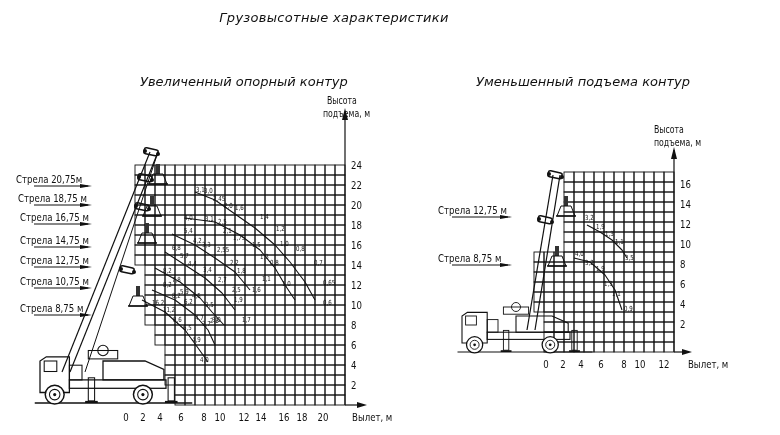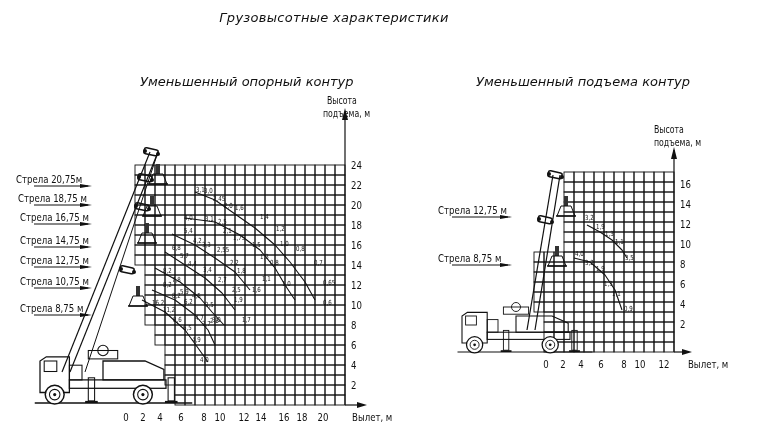--- a/index.html
+++ b/index.html
@@ -7,21 +7,21 @@
   .t{position:absolute;white-space:nowrap;font-style:italic;font-family:"DejaVu Sans",sans-serif;}
   #title{left:0;width:668px;top:10px;text-align:center;font-size:13px;letter-spacing:0.3px;}
   #sub-left{left:140px;top:74px;font-size:13px;}
   #sub-right{left:476px;top:74px;font-size:13px;}
   svg{position:absolute;left:0;top:0;}
 </style>
 </head>
 <body>
 
 <div class="t" id="title">Грузовысотные характеристики</div>
-<div class="t" id="sub-left">Уменьшенный опорный контур</div>
+<div class="t" id="sub-left">Увеличенный опорный контур</div>
 <div class="t" id="sub-right">Уменьшенный подъема контур</div>
 
 <svg id="canvas" width="780" height="435" viewBox="0 0 780 435">
     <g>
       <rect x="175" y="395" width="10" height="10" fill="none" stroke="#111" stroke-width="0.9"></rect>
       <rect x="185" y="395" width="10" height="10" fill="none" stroke="#111" stroke-width="0.9"></rect>
       <rect x="195" y="395" width="10" height="10" fill="none" stroke="#111" stroke-width="0.9"></rect>
       <rect x="205" y="395" width="10" height="10" fill="none" stroke="#111" stroke-width="0.9"></rect>
       <rect x="215" y="395" width="10" height="10" fill="none" stroke="#111" stroke-width="0.9"></rect>
       <rect x="225" y="395" width="10" height="10" fill="none" stroke="#111" stroke-width="0.9"></rect>

